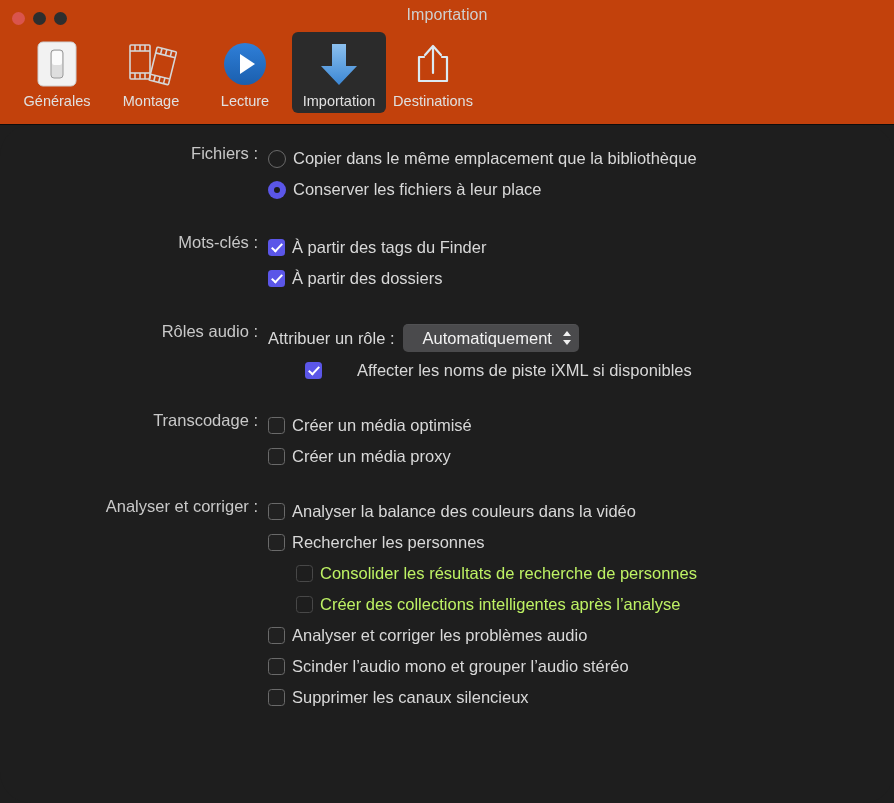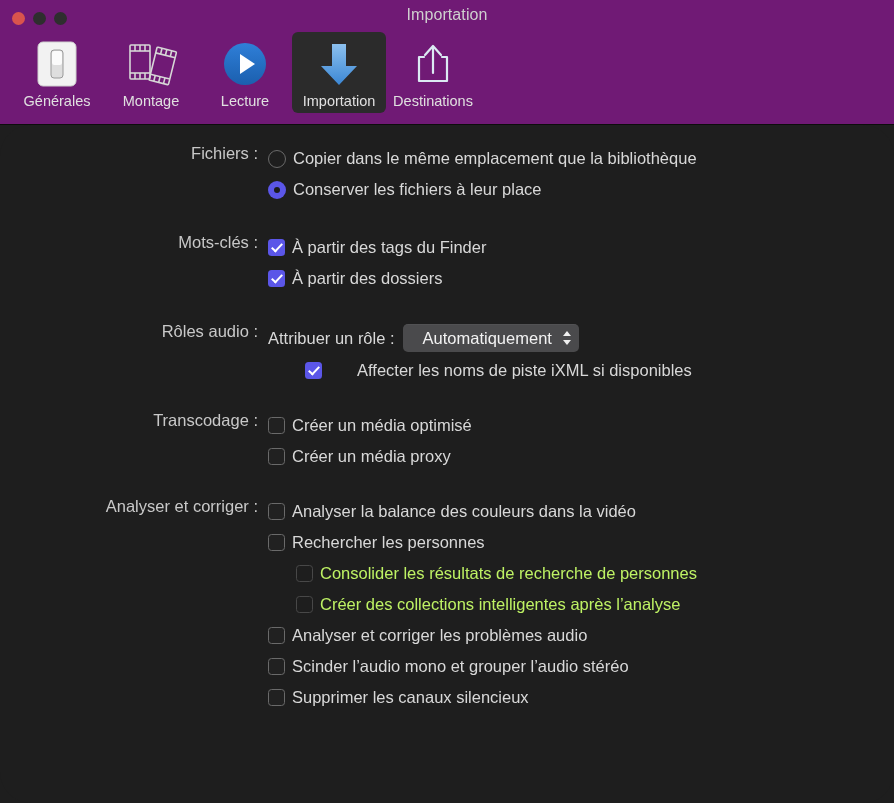--- a/index.html
+++ b/index.html
@@ -18,21 +18,21 @@
     height: 803px;
     overflow: hidden;
     background: #1e1e1e;
     box-sizing: border-box;
   }
 
   
   .titlebar {
     position: relative;
     height: 125px;
-    background: #701a75;
+    background: #c2410c;
     border-bottom: 1px solid #0d0d0d;
     box-sizing: border-box;
   }
 
   .traffic {
     position: absolute;
     top: 12px;
     left: 12px;
     display: flex;
     gap: 8px;

